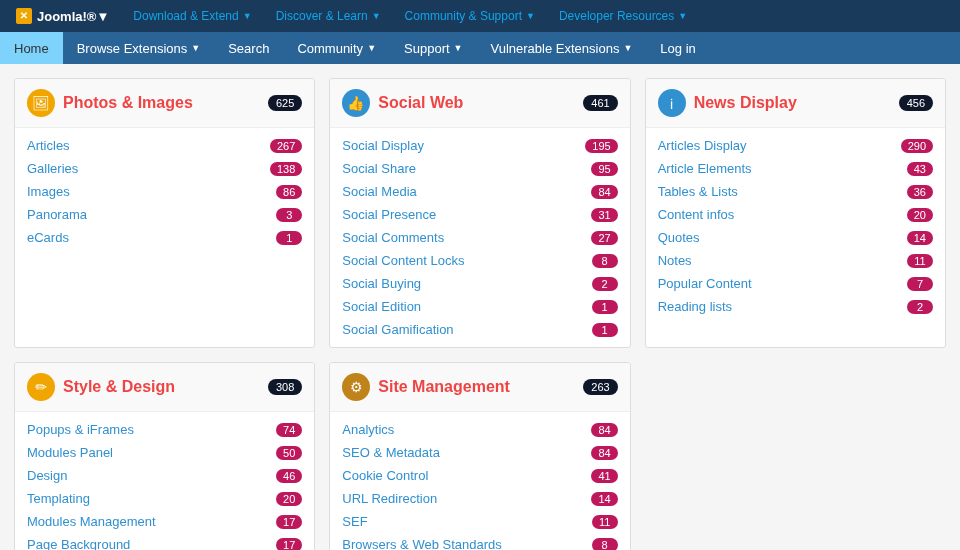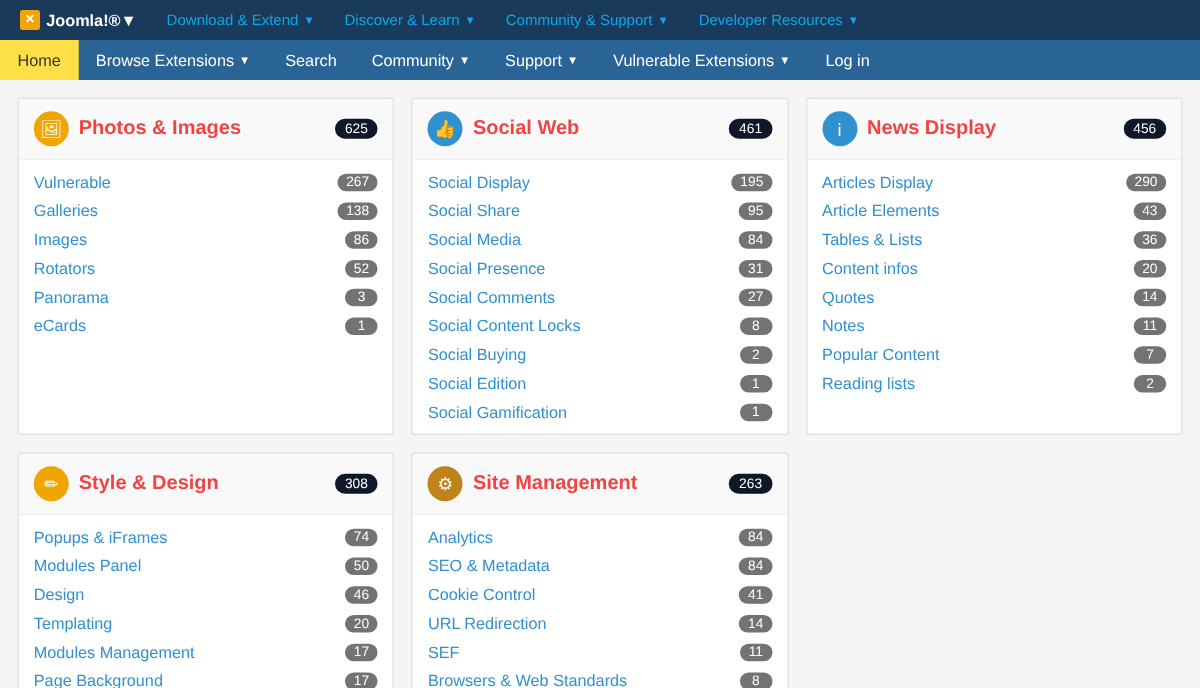--- a/index.html
+++ b/index.html
@@ -61,21 +61,21 @@
     .main-nav-item {
       color: #fff;
       padding: 0 14px;
       height: 100%;
       display: flex;
       align-items: center;
       cursor: pointer;
       font-size: 13px;
       white-space: nowrap;
     }
-    .main-nav-item.active { background: #fde047; color: #333; }
+    .main-nav-item.active { background: #7dd3fc; color: #333; }
     .main-nav-item .arrow { margin-left: 4px; font-size: 9px; }
 
     
     .content {
       padding: 14px 14px;
       display: grid;
       grid-template-columns: 1fr 1fr 1fr;
       gap: 14px;
     }
 
@@ -133,21 +133,21 @@
       align-items: center;
       justify-content: space-between;
       padding: 4px 12px;
     }
     .category-link {
       color: #3090d0;
       cursor: pointer;
       font-size: 13px;
     }
     .item-count {
-      background: #737373;
+      background: #be185d;
       color: #fff;
       border-radius: 10px;
       padding: 1px 7px;
       font-size: 11px;
       min-width: 26px;
       text-align: center;
     }
   </style>
 </head>
 <body>
@@ -208,34 +208,30 @@
 <div class="category-card">
       <div class="category-header">
         <div class="category-title-group">
           <div class="category-icon icon-orange">🖼</div>
           <span class="category-title">Photos &amp; Images</span>
         </div>
         <span class="category-count">625</span>
       </div>
       <div class="category-body">
         <div class="category-row">
-          <span class="category-link">Vulnerable</span>
+          <span class="category-link">Articles</span>
           <span class="item-count">267</span>
         </div>
         <div class="category-row">
           <span class="category-link">Galleries</span>
           <span class="item-count">138</span>
         </div>
         <div class="category-row">
           <span class="category-link">Images</span>
           <span class="item-count">86</span>
-        </div>
-        <div class="category-row">
-          <span class="category-link">Rotators</span>
-          <span class="item-count">52</span>
         </div>
         <div class="category-row">
           <span class="category-link">Panorama</span>
           <span class="item-count">3</span>
         </div>
         <div class="category-row">
           <span class="category-link">eCards</span>
           <span class="item-count">1</span>
         </div>
       </div>

